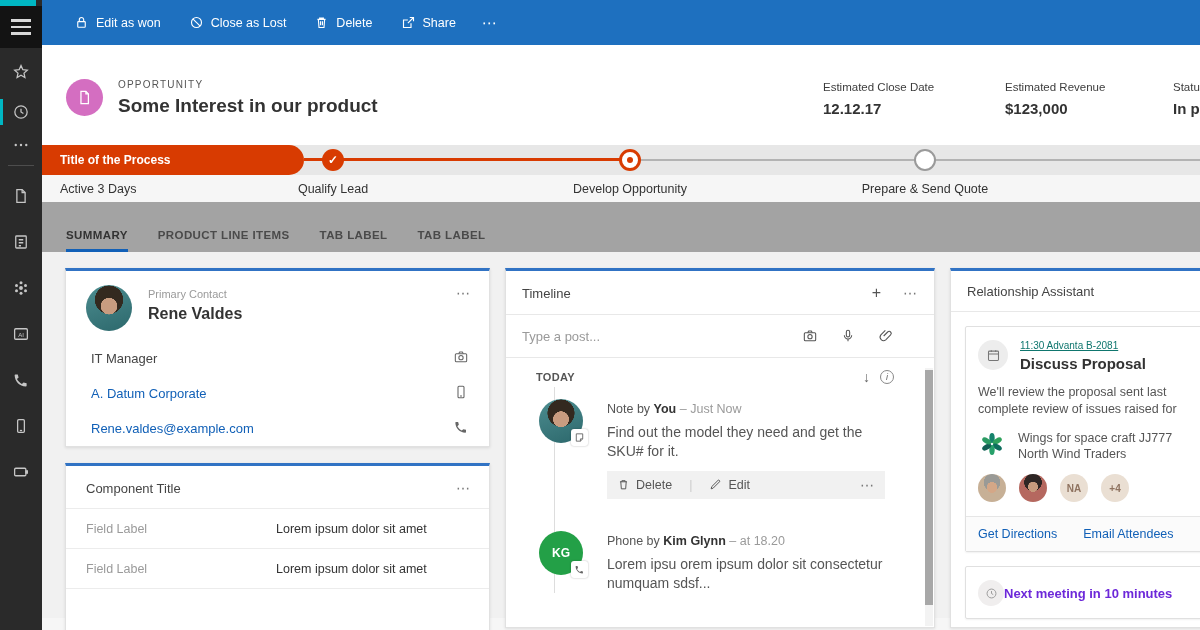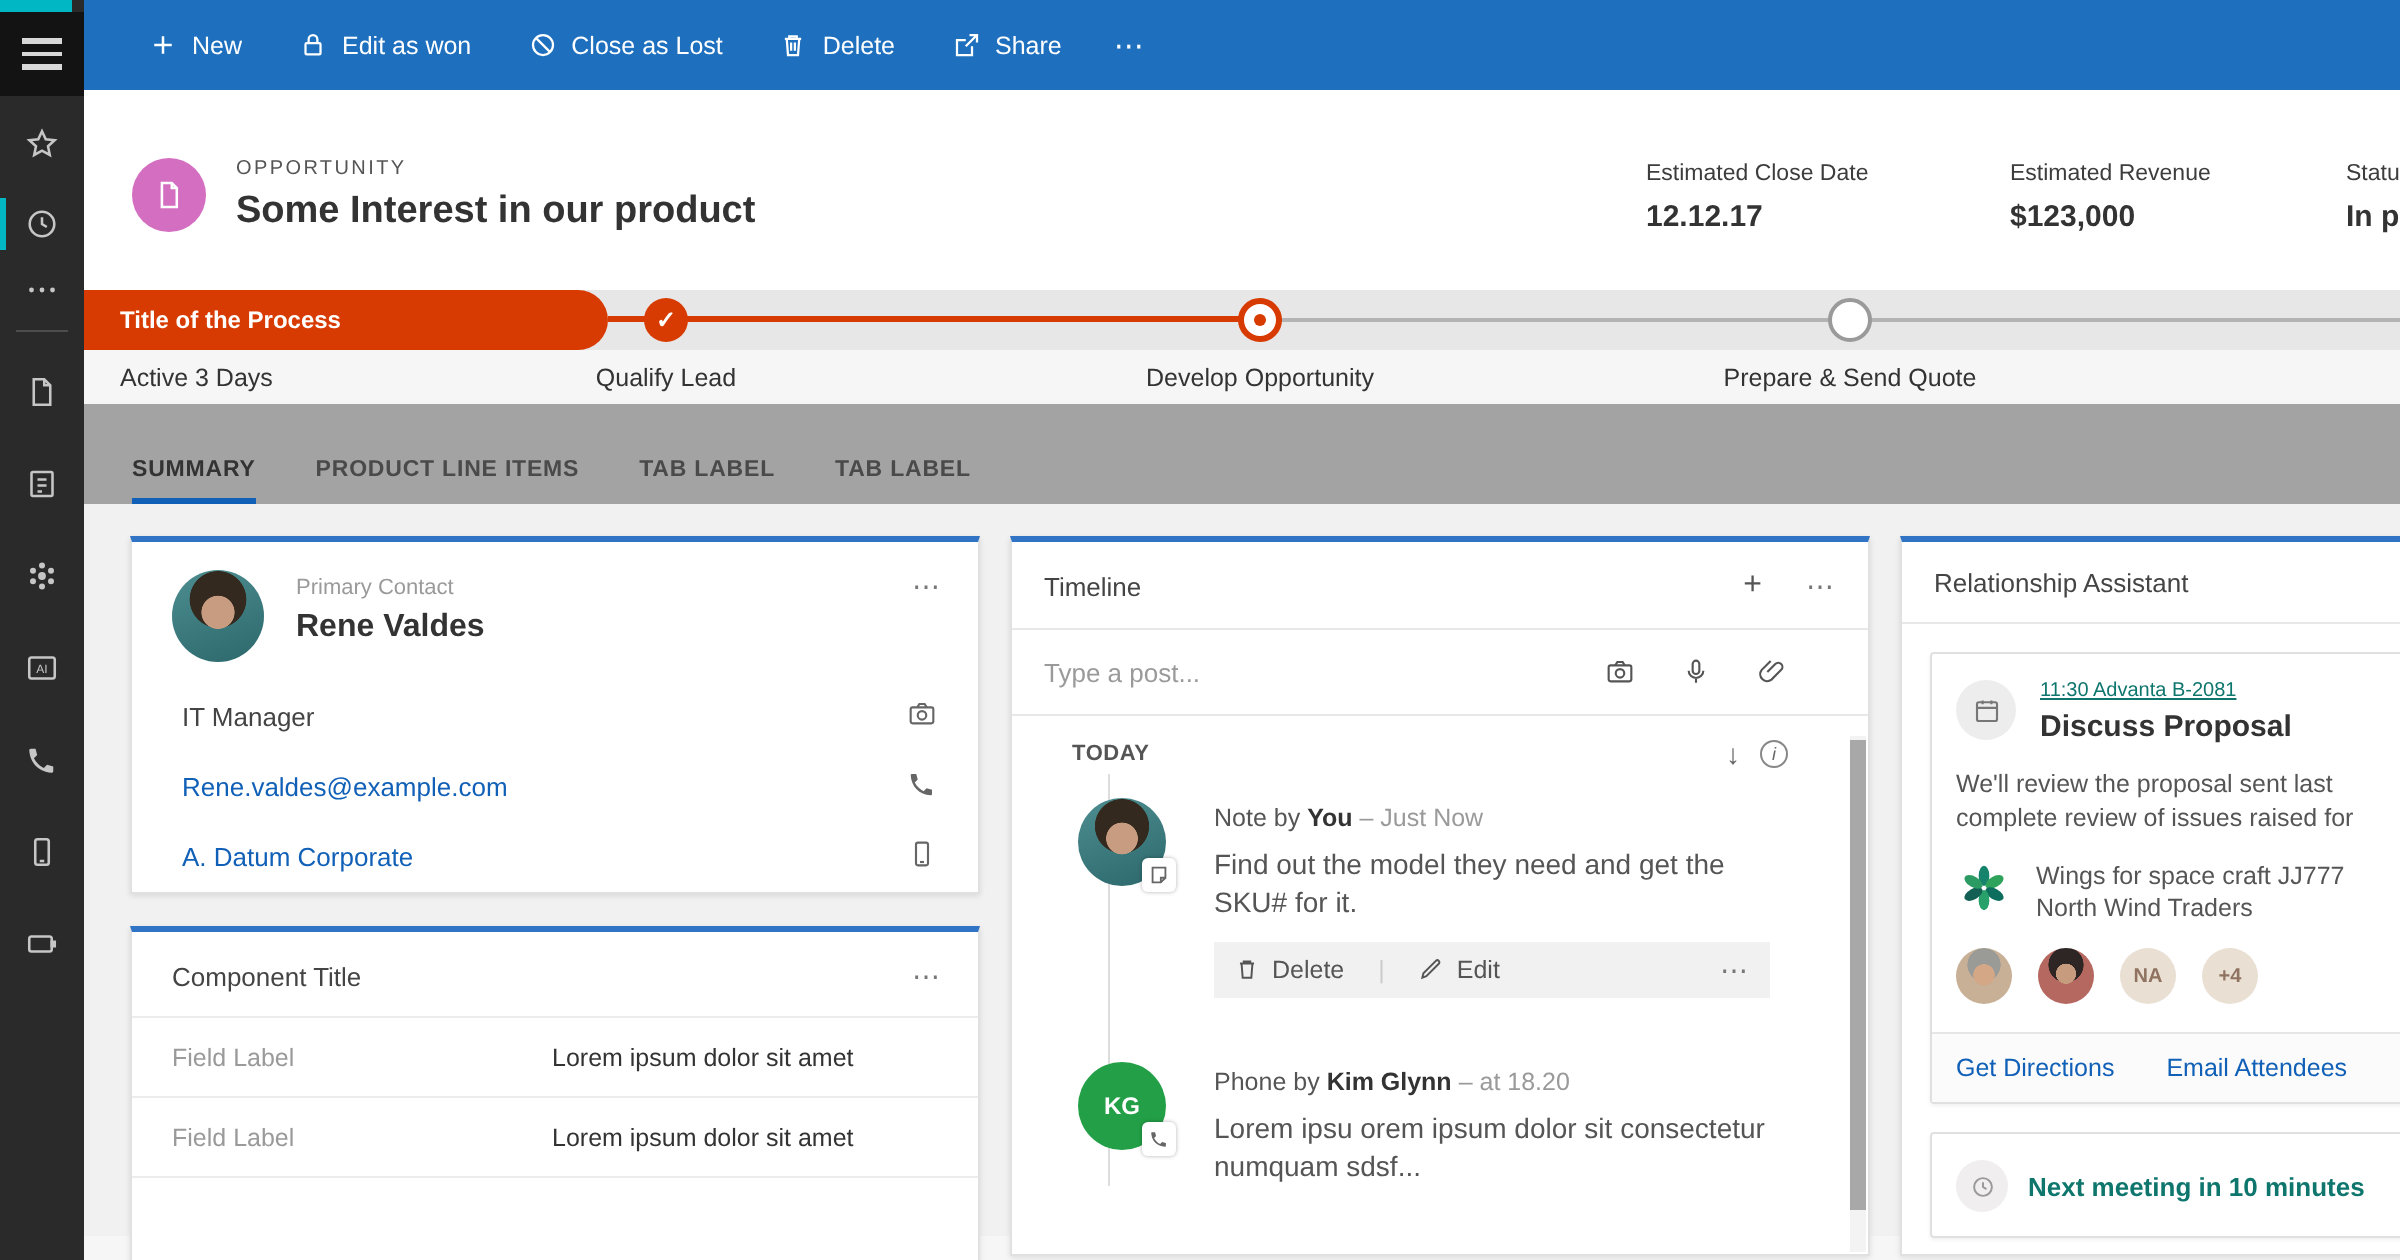--- a/index.html
+++ b/index.html
@@ -151,21 +151,21 @@
       #c7b096; }
   .photo-woman { background:
       radial-gradient(circle at 50% 46%, #c79b7d 0%, #c79b7d 24%, transparent 25%),
       radial-gradient(circle at 50% 30%, #2e2624 0%, #2e2624 36%, transparent 37%),
       #b5685f; }
   .av-beige { background:#eadfd3; color:#8f7360; font-size:10px; font-weight:700; display:flex; align-items:center; justify-content:center; }
   .mtg-foot { margin:14px -12px 0; border-top:1px solid #e6e6e6; background:#fbfbfb; display:flex; gap:26px; padding:10px 12px; font-size:12.5px; }
   .alert-card { margin-top:12px; display:flex; align-items:center; padding-bottom:12px; }
   .alert-ic { width:26px; height:26px; border-radius:50%; background:#f0eeee; flex:0 0 26px; display:flex; align-items:center; justify-content:center; color:#999; }
   .alert-ic svg { width:13px; height:13px; }
-  .alert-tx { margin-left:10px; font-size:13px; font-weight:700; color:#0f766e; white-space:nowrap; }
+  .alert-tx { font-size:13px; font-weight:700; color:#6d28d9; white-space:nowrap; }
 </style>
 </head>
 <body>
 
 <div class="app">
 
   <aside class="sidebar">
     <div class="teal-accent"></div>
     <div class="hamburger">
         <span></span>
@@ -238,26 +238,20 @@
             <path d="M18.5 10.5h2v3h-2z" fill="currentColor"></path>
           </svg>
       </div>
     </div>
   </aside>
 
   <div class="main">
 
     <div class="commandbar">
       <div class="cmd-btn">
-        <svg viewBox="0 0 24 24" fill="none" stroke="currentColor" stroke-width="2">
-            <path d="M12 5v14M5 12h14"></path>
-          </svg>
-        <span>New</span>
-      </div>
-      <div class="cmd-btn">
         <svg viewBox="0 0 24 24" fill="none" stroke="currentColor" stroke-width="1.8">
             <rect x="6" y="10.5" width="12" height="9" rx="1"></rect>
             <path d="M8.5 10.5V7.5a3.5 3.5 0 017 0v3"></path>
           </svg>
         <span>Edit as won</span>
       </div>
       <div class="cmd-btn">
         <svg viewBox="0 0 24 24" fill="none" stroke="currentColor" stroke-width="1.8">
             <circle cx="12" cy="12" r="8"></circle>
             <path d="M6.5 6.5l11 11"></path>
@@ -346,33 +340,33 @@
             <span>IT Manager</span>
             <span class="ric">
               <svg viewBox="0 0 24 24" fill="none" stroke="currentColor" stroke-width="1.6">
                   <rect x="3.5" y="7" width="17" height="12" rx="1.5"></rect>
                   <circle cx="12" cy="13" r="3.2"></circle>
                   <path d="M8.5 7l1.5-2.5h4L15.5 7"></path>
                 </svg>
             </span>
           </div>
           <div class="pc-row">
-            <span class="link">Rene.valdes@example.com</span>
-            <span class="ric">
-              <svg viewBox="0 0 24 24" fill="currentColor">
-                  <path d="M6.6 10.8c1.4 2.8 3.8 5.1 6.6 6.6l2.2-2.2 4.1 1.1v3.2c0 .6-.5 1-1 1C9.9 20 4 14.1 3.5 5.5c0-.5.4-1 1-1h3.2l1.1 4.1z"></path>
-                </svg>
-            </span>
-          </div>
-          <div class="pc-row">
             <span class="link">A. Datum Corporate</span>
             <span class="ric">
               <svg viewBox="0 0 24 24" fill="none" stroke="currentColor" stroke-width="1.6">
                   <rect x="7.5" y="3.5" width="9" height="17" rx="1.5"></rect>
                   <path d="M10.5 18h3"></path>
+                </svg>
+            </span>
+          </div>
+          <div class="pc-row">
+            <span class="link">Rene.valdes@example.com</span>
+            <span class="ric">
+              <svg viewBox="0 0 24 24" fill="currentColor">
+                  <path d="M6.6 10.8c1.4 2.8 3.8 5.1 6.6 6.6l2.2-2.2 4.1 1.1v3.2c0 .6-.5 1-1 1C9.9 20 4 14.1 3.5 5.5c0-.5.4-1 1-1h3.2l1.1 4.1z"></path>
                 </svg>
             </span>
           </div>
         </div>
 
         <div class="card cmp-card">
           <div class="cmp-head">
             <span>Component Title</span>
             <span class="dots">⋯</span>
           </div>

